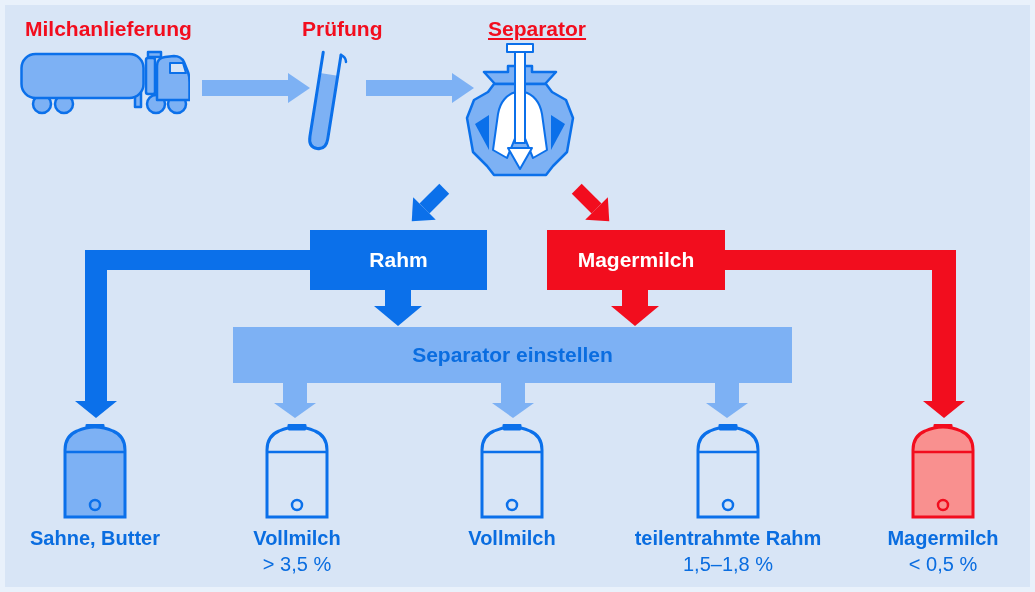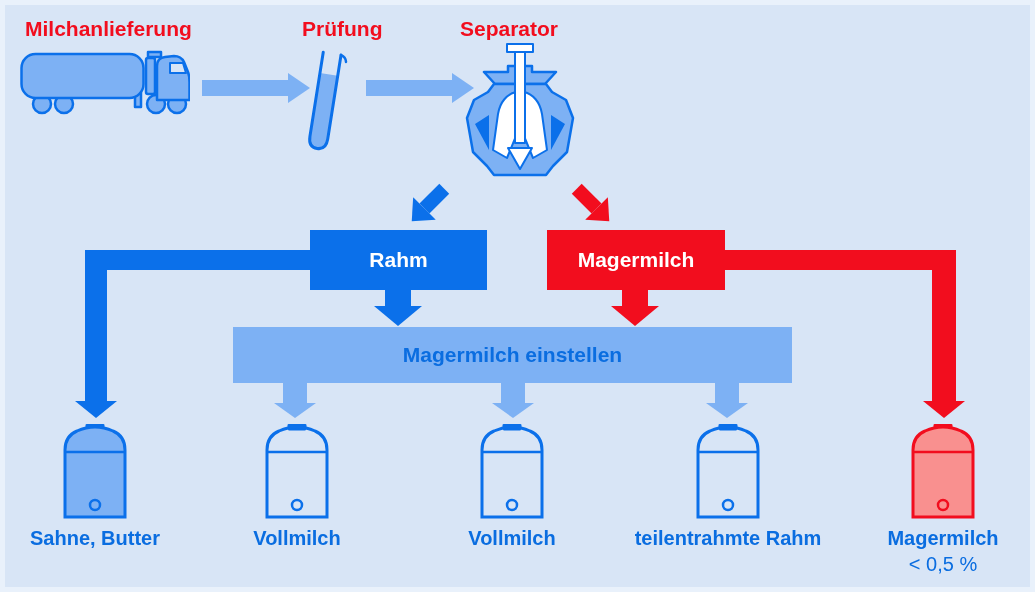--- a/index.html
+++ b/index.html
@@ -7,21 +7,21 @@
     --red:#f20d1e; --pink:#f9908f; --text_blue:#0a6de0; --white:#ffffff;
   }
   *{margin:0;padding:0;box-sizing:border-box;}
   body{font-family:"Liberation Sans",sans-serif;background:#fff;}
   .stage{position:relative;width:1035px;height:592px;background:var(--bg,#d8e5f6);
          overflow:hidden;box-shadow:inset 0 0 0 5px var(--frame,#e9f1fb);}
   
   .toplabel{position:absolute;top:17px;font-size:21px;font-weight:700;color:var(--red,#f20d1e);white-space:nowrap;}
   .l-delivery{left:25px;}
   .l-testing{left:302px;}
-  .l-separator{left:460px;}
+  .l-separator{left:488px;text-decoration:underline;}
   
   .icon{position:absolute;display:block;}
   .truck{left:20px;top:50px;width:170px;height:66px;}
   .harrow{width:108px;height:30px;top:73px;}
   .a1{left:202px;} .a2{left:366px;}
   .harrow .m{fill:var(--medium,#7db1f4);}
   .tubewrap{position:absolute;left:301px;top:50px;width:46px;height:110px;transform:rotate(9deg);transform-origin:50% 50%;}
   .sep{left:450px;top:42px;width:140px;height:150px;}
   .diag{position:absolute;width:50px;height:50px;}
   .diag-blue{left:403px;top:180px;}
@@ -156,21 +156,21 @@
   <div class="bar arm-red-h"></div>
   <div class="bar arm-red-v"></div>
   <div class="tri head-red-r"></div>
 
   <div class="stem stem-rahm"></div>
   <div class="tri head-rahm"></div>
   <div class="stem stem-mager"></div>
   <div class="tri head-mager"></div>
 
   <div class="band">
-    <span>Magermilch einstellen</span>
+    <span>Separator einstellen</span>
   </div>
 
   <div class="bstem bs2"></div>
   <div class="bhead bh2"></div>
   <div class="bstem bs3"></div>
   <div class="bhead bh3"></div>
   <div class="bstem bs4"></div>
   <div class="bhead bh4"></div>
 
   <svg class="tank filled tp1" viewBox="0 0 70 96">
@@ -200,18 +200,20 @@
   <svg class="tank redt tp5" viewBox="0 0 70 96">
     <rect class="cap" x="26" y="0" width="18" height="6" rx="1"></rect>
     <path class="body" d="M5,93 L5,26 Q5,12 17,7 Q26,3 35,3 Q44,3 53,7 Q65,12 65,26 L65,93 Z"></path>
     <line class="tline" x1="5" y1="28" x2="65" y2="28"></line>
     <circle class="dot" cx="35" cy="81" r="5"></circle>
   </svg>
 
   <div class="plabel pmain pc1">Sahne, Butter</div>
   <div class="plabel psub  pc1"></div>
   <div class="plabel pmain pc2">Vollmilch</div>
+  <div class="plabel psub  pc2">&gt; 3,5 %</div>
   <div class="plabel pmain pc3">Vollmilch</div>
   <div class="plabel pmain pc4">teilentrahmte Rahm</div>
+  <div class="plabel psub  pc4">1,5–1,8 %</div>
   <div class="plabel pmain pc5">Magermilch</div>
   <div class="plabel psub  pc5">&lt; 0,5 %</div>
 
 </div>
 
 </body></html>

